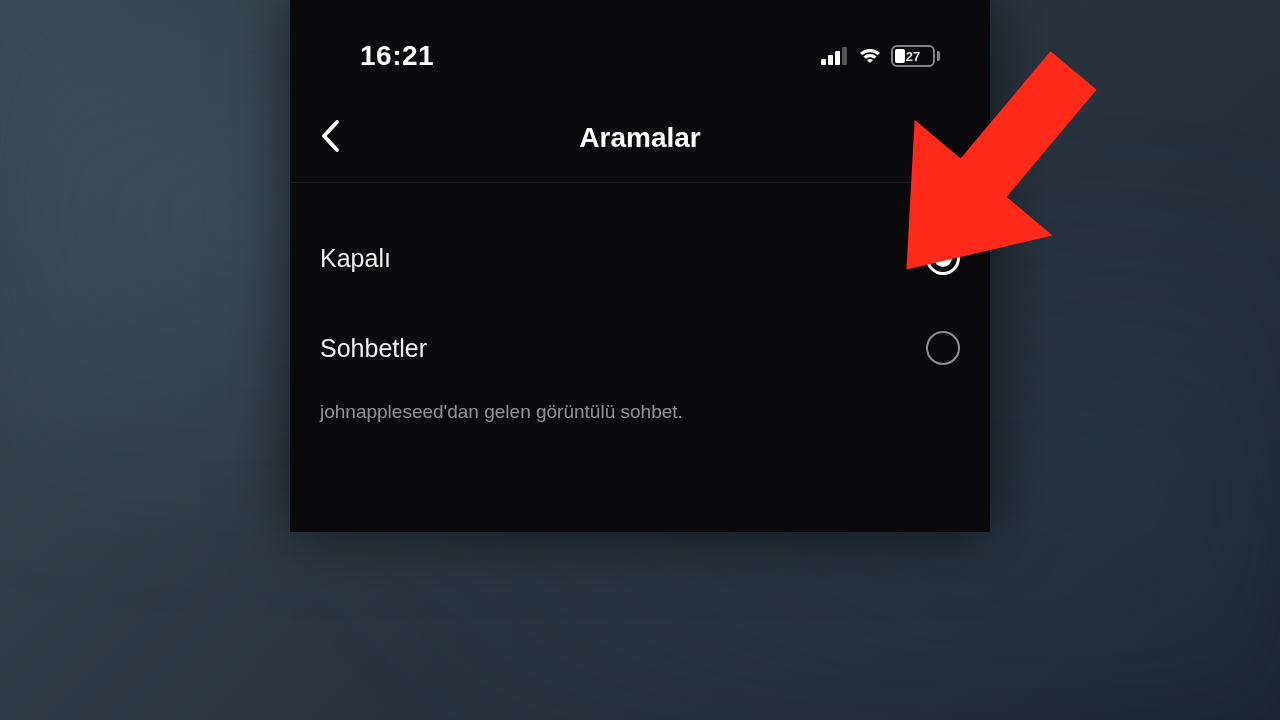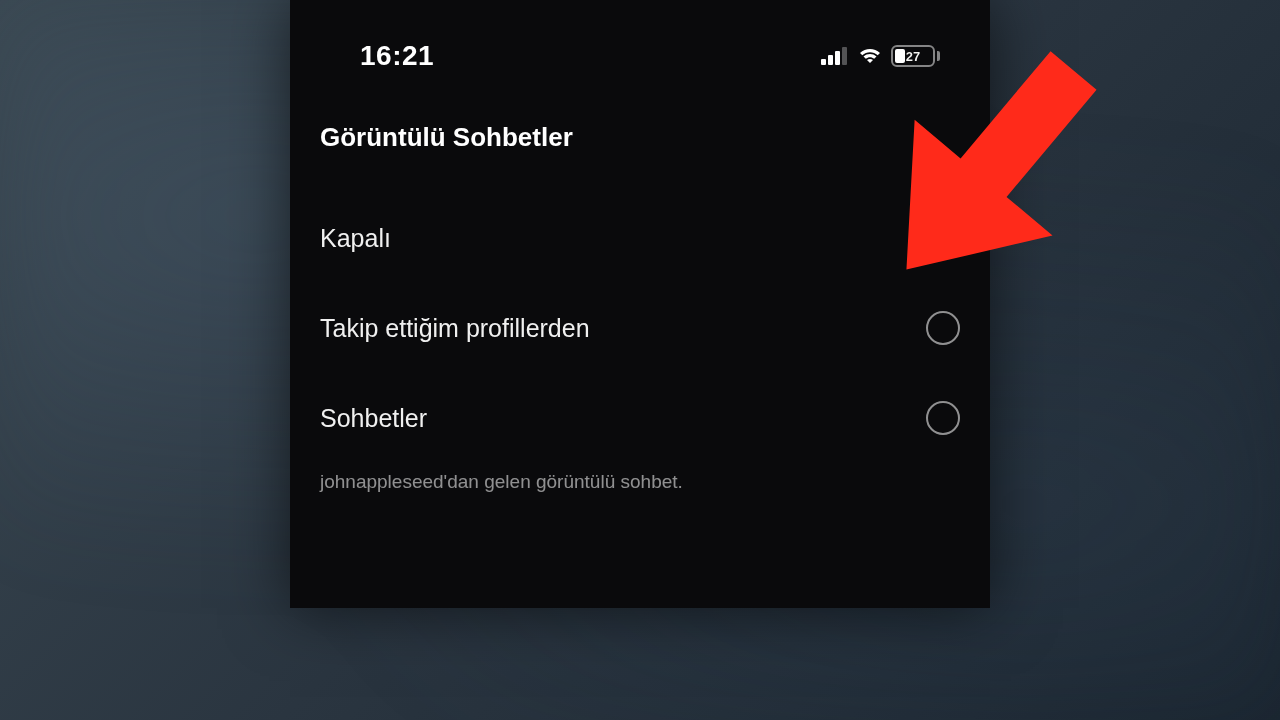--- a/index.html
+++ b/index.html
@@ -25,21 +25,21 @@
                   radial-gradient(ellipse at 80% 70%, rgba(60,80,100,0.2) 0%, transparent 50%);
       filter: blur(40px);
     }
     .phone-container {
       position: relative;
       width: 700px;
       margin-top: 0;
       background: #0a0a0c;
       border-radius: 0;
       z-index: 2;
-      height: 608px;
+      height: 532px;
       box-shadow: 0 0 60px rgba(0,0,0,0.6);
     }
     .status-bar {
       display: flex;
       justify-content: space-between;
       align-items: center;
       padding: 40px 50px 20px 70px;
       color: #fff;
     }
     .time {
@@ -195,33 +195,36 @@
       <div class="battery">
         <div class="battery-body">
           <div class="battery-fill"></div>
           <div class="battery-text">27</div>
         </div>
         <div class="battery-tip"></div>
       </div>
     </div>
   </div>
 
+  <div class="nav-header">
+    <span class="back-chevron">
+      <svg width="20" height="34" viewBox="0 0 20 34">
+        <polyline points="17,3 4,17 17,31" stroke="#fff" stroke-width="4" fill="none" stroke-linecap="round" stroke-linejoin="round"></polyline>
+      </svg>
+    </span>
+    <div class="page-title">Aramalar</div>
+  </div>
 
   <div class="content">
-    <div class="section-title">Görüntülü Sohbetler</div>
 
     <div class="option-row">
       <span class="option-label">Kapalı</span>
       <span class="radio selected"></span>
     </div>
 
-    <div class="option-row">
-      <span class="option-label">Takip ettiğim profillerden</span>
-      <span class="radio"></span>
-    </div>
 
     <div class="option-row">
       <span class="option-label">Sohbetler</span>
       <span class="radio"></span>
     </div>
 
     <div class="footer-text">johnappleseed'dan gelen görüntülü sohbet.</div>
   </div>
 </div>
 

